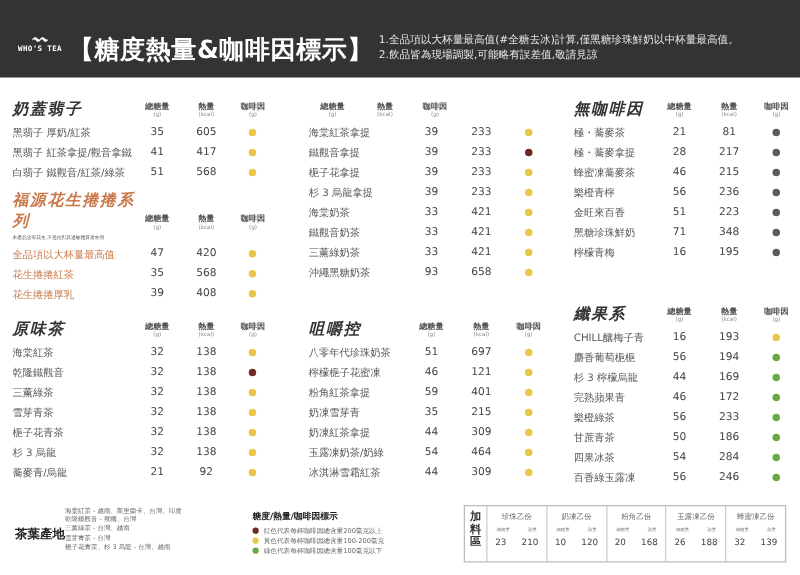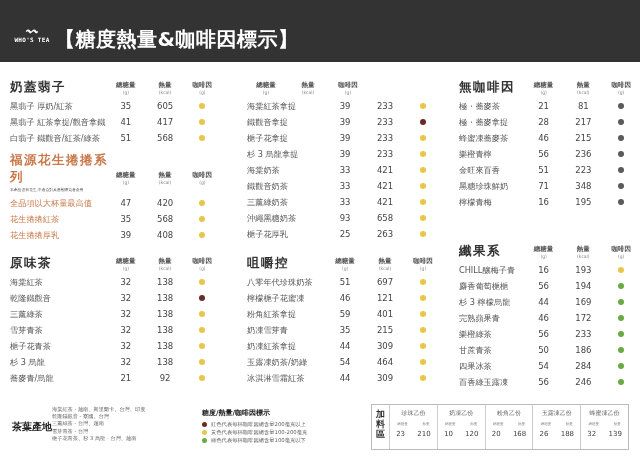--- a/index.html
+++ b/index.html
@@ -6,21 +6,21 @@
   body { width:640px; height:460px; background:#ffffff; font-family:"DejaVu Sans", sans-serif; color:#333; overflow:hidden; position:relative; }
   .header { position:absolute; left:0; top:0; width:640px; height:62px; background:#333333; }
   .logo { position:absolute; left:12px; top:26px; width:40px; text-align:center; color:#fff; }
   .logo .mustache { font-size:12px; line-height:10px; }
   .logo .brand { font-size:6px; letter-spacing:0.3px; font-family:"DejaVu Sans Mono", monospace; font-weight:bold; }
   .title { position:absolute; left:55px; top:26px; color:#fff; font-size:20px; font-weight:bold; letter-spacing:0.5px; }
   .notes { position:absolute; left:303px; top:26px; color:#e8e8e8; font-size:8.5px; line-height:12px; }
 
   .section { position:absolute; }
   .sec-head { display:flex; align-items:flex-end; height:22px; }
-  .sec-title { font-size:12.5px; font-weight:bold; color:#333; letter-spacing:1.5px; }
+  .sec-title { font-size:12.5px; font-weight:bold; color:#333; letter-spacing:1.5px;font-style:italic; }
   .sec-title.orange { color:#c9794a; }
   .col-h { text-align:center; font-size:6.5px; font-weight:bold; color:#555; line-height:7px; }
   .col-h small { display:block; font-size:4.5px; font-weight:normal; color:#888; }
   .row { display:flex; align-items:center; height:16px; font-size:8.2px; color:#555; }
   .row .name { overflow:hidden; white-space:nowrap; }
   .row .num { text-align:center; font-size:8.5px; color:#444; }
   .row.orange .name { color:#c9794a; }
   .dot { display:inline-block; width:6px; height:6px; border-radius:50%; }
   .dotcell { display:flex; justify-content:center; }
   .subnote { font-size:3.8px; color:#555; margin-top:1px; height:8px; }
@@ -44,20 +44,24 @@
 </style>
 </head>
 <body>
 
 <div class="header">
   <div class="logo">
     <div class="mustache">〰</div>
     <div class="brand">WHO'S TEA</div>
   </div>
   <div class="title">【糖度熱量&amp;咖啡因標示】</div>
+  <div class="notes">
+    <div>1.全品項以大杯量最高值(#全糖去冰)計算,僅黑糖珍珠鮮奶以中杯量最高值。</div>
+    <div>2.飲品皆為現場調製,可能略有誤差值,敬請見諒</div>
+  </div>
 </div>
 
 <div class="section" id="sec-naigai" style="left:10px;top:74px;width:206px;">
     <div class="sec-head">
     <div class="sec-title" style="width:108px">奶蓋翡子</div>
     <div class="col-h" style="width:30px;margin-left:4px"><span>總糖量</span><small>(g)</small></div>
     <div class="col-h" style="width:30px;margin-left:12px"><span>熱量</span><small>(kcal)</small></div>
     <div class="col-h" style="width:30px;margin-left:10px"><span>咖啡因</span><small>(g)</small></div>
   </div>
     <div style="height:2px"></div>
@@ -244,28 +248,20 @@
       <div class="num" style="width:30px;margin-left:4px">33</div>
       <div class="num" style="width:30px;margin-left:12px">421</div>
       <div class="dotcell" style="width:30px;margin-left:10px">
         <span class="dot" style="background:#e8c64a"></span>
       </div>
     </div>
     <div class="row">
       <div class="name" style="width:86px">沖繩黑糖奶茶</div>
       <div class="num" style="width:30px;margin-left:4px">93</div>
       <div class="num" style="width:30px;margin-left:12px">658</div>
-      <div class="dotcell" style="width:30px;margin-left:10px">
-        <span class="dot" style="background:#e8c64a"></span>
-      </div>
-    </div>
-    <div class="row">
-      <div class="name" style="width:86px">梔子花厚乳</div>
-      <div class="num" style="width:30px;margin-left:4px">25</div>
-      <div class="num" style="width:30px;margin-left:12px">263</div>
       <div class="dotcell" style="width:30px;margin-left:10px">
         <span class="dot" style="background:#e8c64a"></span>
       </div>
     </div>
   </div>
 <div class="section" id="sec-chew" style="left:247px;top:250px;width:190px;">
     <div class="sec-head">
     <div class="sec-title" style="width:86px">咀嚼控</div>
     <div class="col-h" style="width:30px;margin-left:4px"><span>總糖量</span><small>(g)</small></div>
     <div class="col-h" style="width:30px;margin-left:12px"><span>熱量</span><small>(kcal)</small></div>

